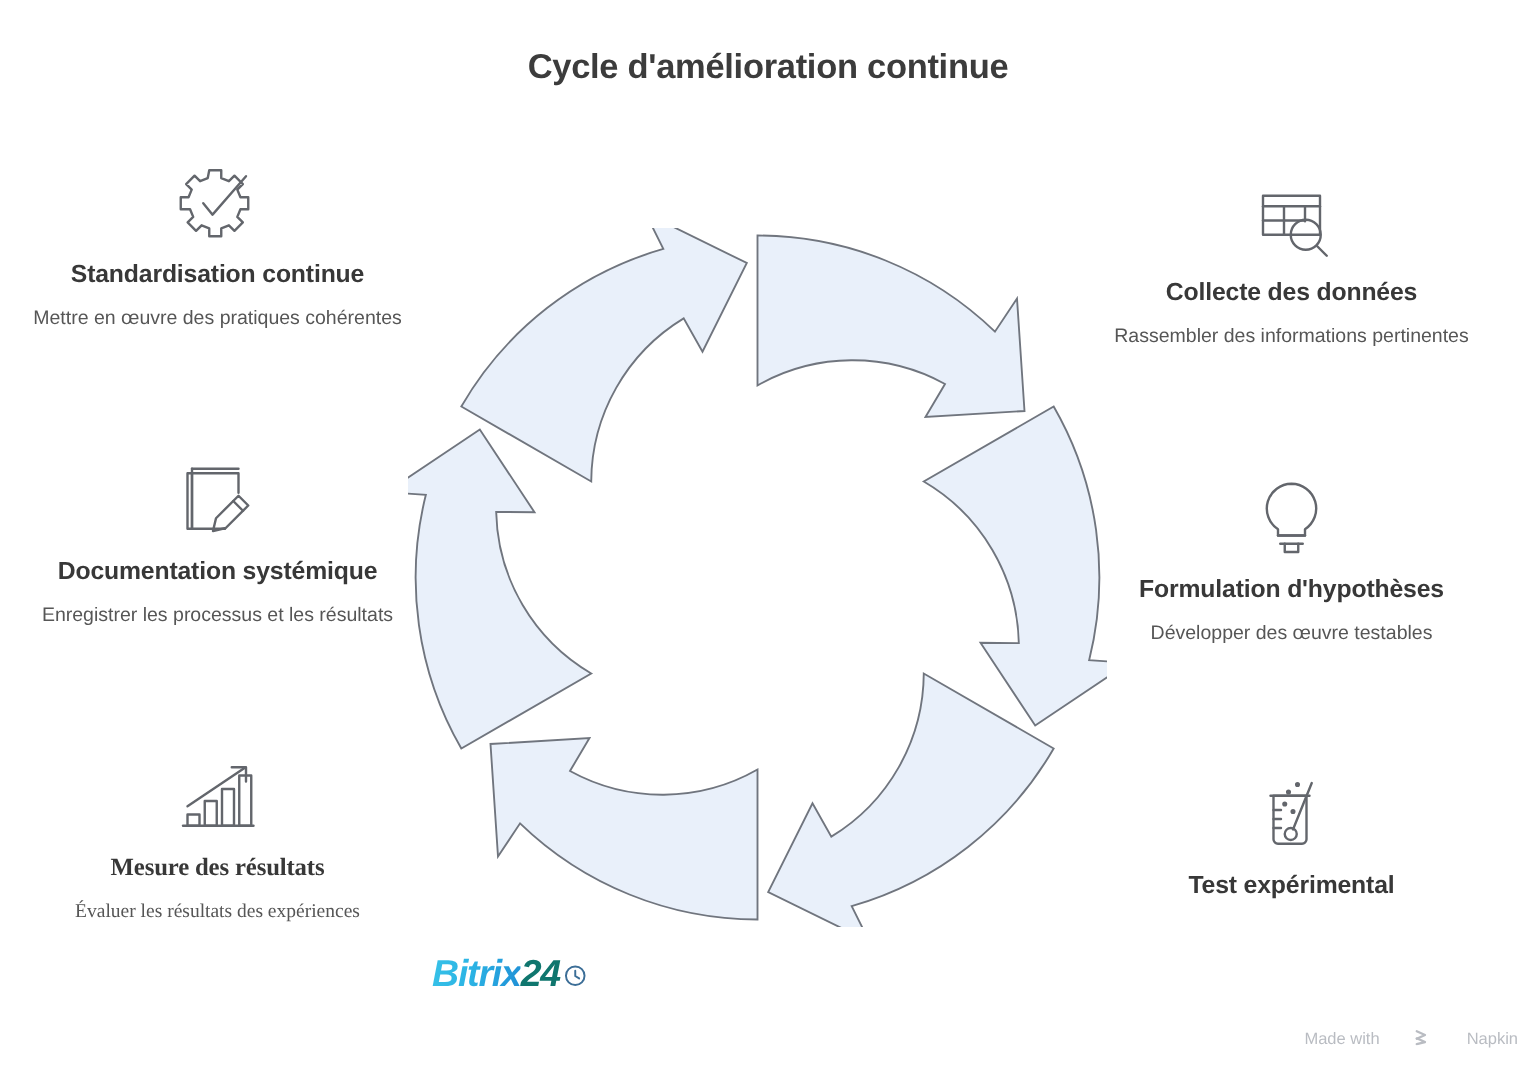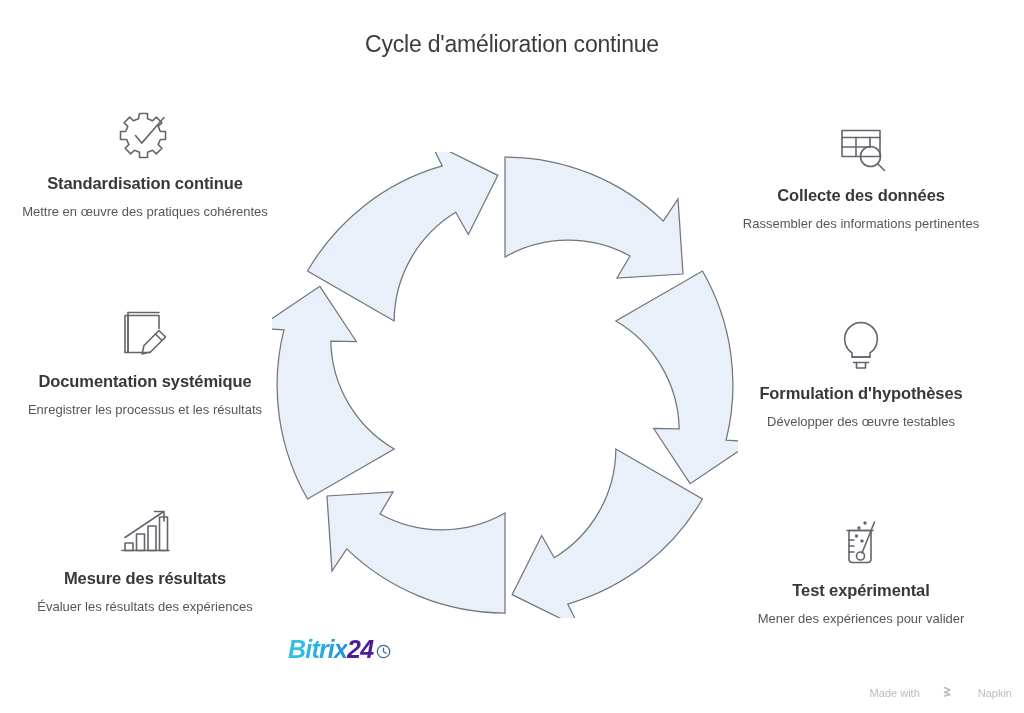--- a/index.html
+++ b/index.html
@@ -17,21 +17,21 @@
   }
 
   
   .page-title {
     position: absolute;
     top: 31px;
     left: 0;
     width: 1024px;
     text-align: center;
     font-size: 23px;
-    font-weight: normal;
+    font-weight: bold;
     color: #3c3c3c;
     letter-spacing: -0.2px;
   }
 
   
   .col {
     position: absolute;
     width: 250px;
     top: 0;
   }
@@ -64,21 +64,21 @@
   .node-desc {
     margin-top: 9px;
     font-size: 13px;
     color: #565656;
     line-height: 1.42;
   }
 
   
   .n-standardisation { top: 105px; }
   .n-documentation   { top: 303px; }
-  .n-mesure          { top: 500px; }
+  .n-mesure          { top: 500px; font-family: Liberation Serif, serif; }
   
   .n-collecte        { top: 117px; }
   .n-formulation     { top: 315px; }
   .n-test            { top: 512px; }
 
   
   .cycle {
     position: absolute;
     left: 272px;
     top: 152px;
@@ -98,21 +98,21 @@
     font-size: 25px;
     letter-spacing: -0.8px;
     font-style: italic;
   }
   .brand-bitrix {
     background: linear-gradient(100deg, #37c2e8 0%, #2bb3e4 45%, #1f8fd6 100%);
     -webkit-background-clip: text;
     background-clip: text;
     color: transparent;
   }
-  .brand-24 { color: #4c1d95; }
+  .brand-24 { color: #0f766e; }
   .brand-clock {
     margin-left: 3px;
     margin-top: 2px;
     display: inline-block;
   }
 
   
   .footer {
     position: absolute;
     right: 12px;
@@ -245,21 +245,20 @@
         <path d="M16 38h5"></path>
         <path d="M41.5 8L29 39"></path>
         <circle cx="27.5" cy="42" r="4"></circle>
         <circle cx="32" cy="9" r="0.9" fill="#63666c"></circle>
         <circle cx="26" cy="14" r="0.9" fill="#63666c"></circle>
         <circle cx="23.5" cy="22" r="0.9" fill="#63666c"></circle>
         <circle cx="29" cy="27" r="0.9" fill="#63666c"></circle>
       </svg>
     </div>
     <div class="node-title">Test expérimental</div>
-    <div class="node-desc">Mener des expériences pour valider</div>
   </div>
 
 </div>
 
 <div class="brand">
   <span class="brand-bitrix">Bitrix</span>
     <span class="brand-24">24</span>
   <span class="brand-clock">
     <svg width="15" height="15" viewBox="0 0 15 15" fill="none" stroke="#3c6e97" stroke-width="1.3">
       <circle cx="7.5" cy="7.5" r="6.2"></circle>

